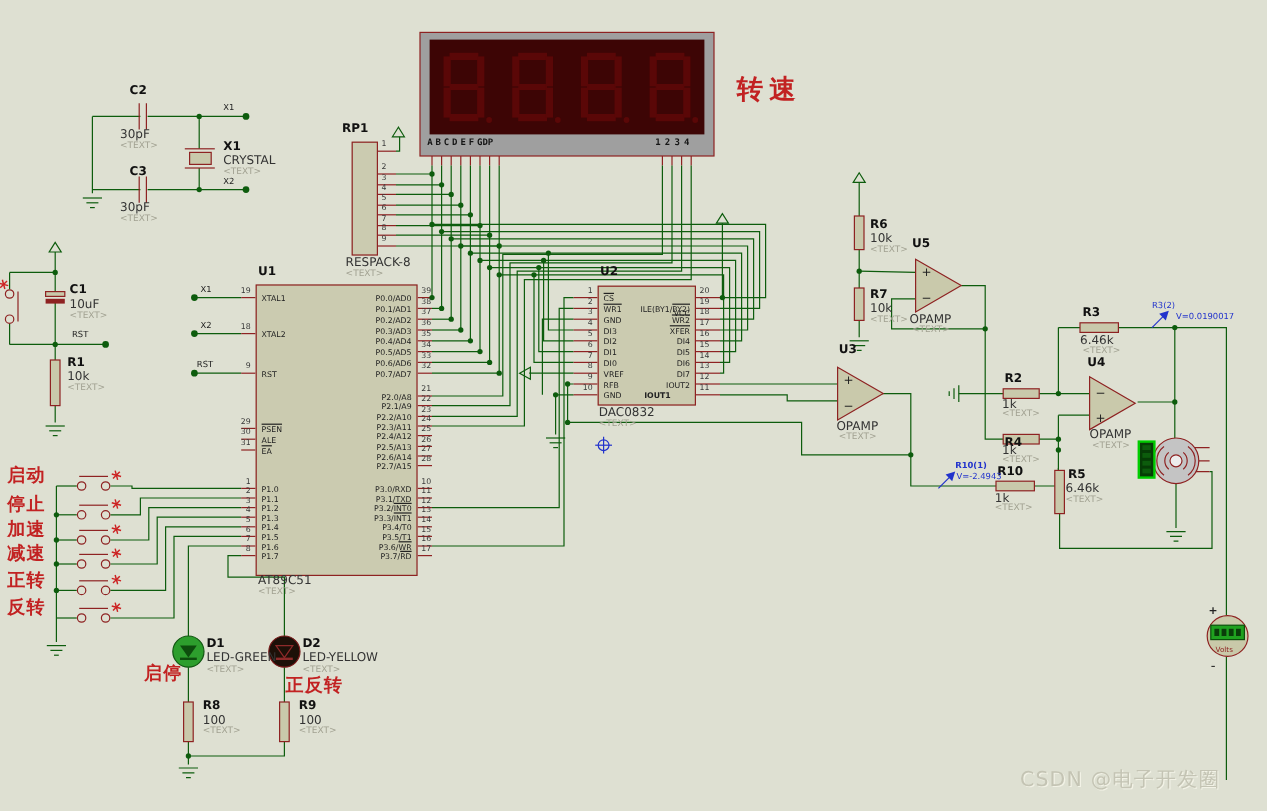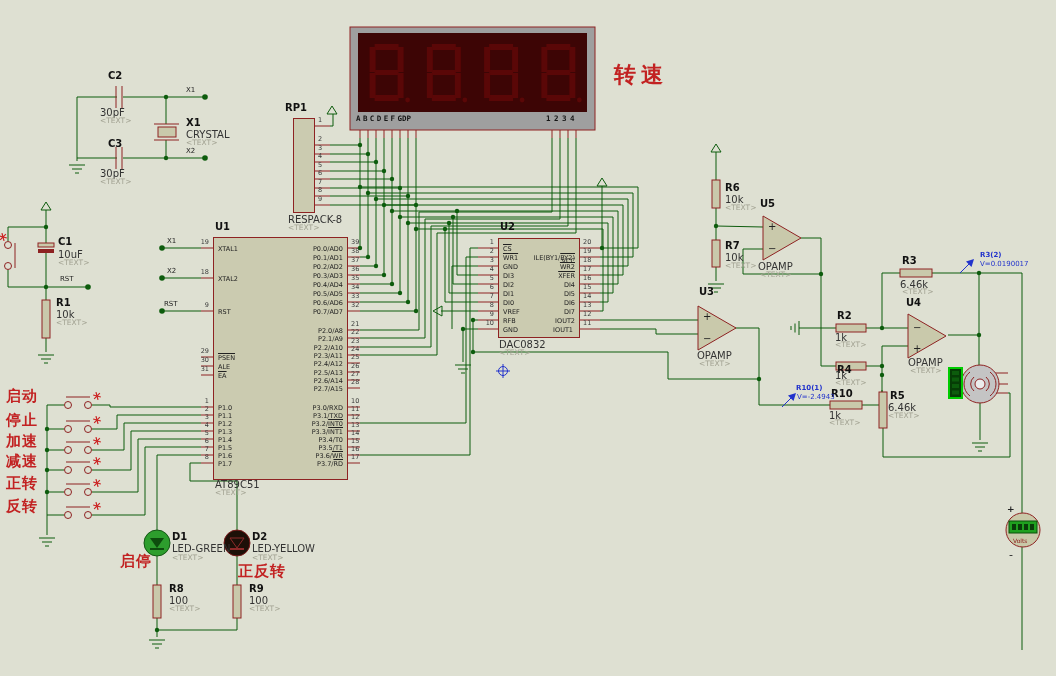--- a/index.html
+++ b/index.html
@@ -550,21 +550,21 @@
       <span class="pinname" style="left: 4px; top: 87px;">GND</span>
       <span class="pinname" style="right: 4px; top: 18px;">VCC</span>
       <span class="pinname" style="right: 4px; top: 15px;">ILE(BY1/<span class="ov">BY2)</span></span>
       <span class="pinname" style="right: 4px; top: 24px;"><span class="ov">WR2</span></span>
       <span class="pinname" style="right: 4px; top: 33px;"><span class="ov">XFER</span></span>
       <span class="pinname" style="right: 4px; top: 42px;">DI4</span>
       <span class="pinname" style="right: 4px; top: 51px;">DI5</span>
       <span class="pinname" style="right: 4px; top: 60px;">DI6</span>
       <span class="pinname" style="right: 4px; top: 69px;">DI7</span>
       <span class="pinname" style="right: 4px; top: 78px;">IOUT2</span>
-      <span class="pinname" style="right: 6px; top: 87px;">IOUT1</span>
+      <span class="pinname" style="right: 20px; top: 87px; font-weight: bold;">IOUT1</span>
     </div>
   <div class="icbody" id="rp1body" style="left:293px;top:118px;width:22px;height:95px;"></div>
 
   <div class="lbl ref" style="left:108px;top:70px;">C2</div>
   <div class="lbl val" style="left:100px;top:107px;">30pF</div>
   <div class="lbl tx" style="left:100px;top:116px;">&lt;TEXT&gt;</div>
   <div class="lbl ref" style="left:186px;top:117px;">X1</div>
   <div class="lbl val" style="left:186px;top:129px;">CRYSTAL</div>
   <div class="lbl tx" style="left:186px;top:138px;">&lt;TEXT&gt;</div>
   <div class="lbl ref" style="left:108px;top:138px;">C3</div>
@@ -636,33 +636,34 @@
   <div class="lbl val" style="left:252px;top:543px;">LED-YELLOW</div>
   <div class="lbl tx" style="left:252px;top:553px;">&lt;TEXT&gt;</div>
 
   <div class="lbl net" style="left:186px;top:86px;">X1</div>
   <div class="lbl net" style="left:186px;top:147px;">X2</div>
   <div class="lbl net" style="left:60px;top:275px;">RST</div>
   <div class="lbl net" style="left:167px;top:237px;">X1</div>
   <div class="lbl net" style="left:167px;top:267px;">X2</div>
   <div class="lbl net" style="left:164px;top:300px;">RST</div>
 
-  <div class="lbl probe" style="left:980px;top:251px;font-weight:bold;text-align:right;">R3(2)</div>
+  <div class="lbl probe" style="left:960px;top:251px;font-weight:normal;text-align:right;">R3(2)</div>
   <div class="lbl probe" style="left:980px;top:260px;">V=0.0190017</div>
   <div class="lbl probe" style="left:796px;top:384px;font-weight:bold;">R10(1)</div>
   <div class="lbl probe" style="left:797px;top:393px;">V=-2.4943</div>
 
   <div class="lbl seg-lab" style="left:356px;top:114px;letter-spacing:2.4px;">ABCDEFG</div>
   <div class="lbl seg-lab" style="left:402px;top:114px;">DP</div>
   <div class="lbl seg-lab" style="left:546px;top:114px;letter-spacing:3.5px;">1234</div>
 
   <div class="lbl big-cn" style="left:614px;top:60px;">转速</div>
   <div class="lbl cn" style="left:120px;top:552px;">启停</div>
   <div class="lbl cn" style="left:238px;top:562px;">正反转</div>
 
+  <div class="lbl wm" style="left:850px;top:638px;">CSDN @电子开发圈</div>
 <span class="pinnum" style="left: 181px; top: 239px; width: 28px; text-align: right;">19</span>
     <span class="pinnum" style="left: 181px; top: 269px; width: 28px; text-align: right;">18</span>
     <span class="pinnum" style="left: 181px; top: 302px; width: 28px; text-align: right;">9</span>
     <span class="pinnum" style="left: 181px; top: 348px; width: 28px; text-align: right;">29</span>
     <span class="pinnum" style="left: 181px; top: 357px; width: 28px; text-align: right;">30</span>
     <span class="pinnum" style="left: 181px; top: 366px; width: 28px; text-align: right;">31</span>
     <span class="pinnum" style="left: 181px; top: 398px; width: 28px; text-align: right;">1</span>
     <span class="pinnum" style="left: 181px; top: 406px; width: 28px; text-align: right;">2</span>
     <span class="pinnum" style="left: 181px; top: 414px; width: 28px; text-align: right;">3</span>
     <span class="pinnum" style="left: 181px; top: 422px; width: 28px; text-align: right;">4</span>

